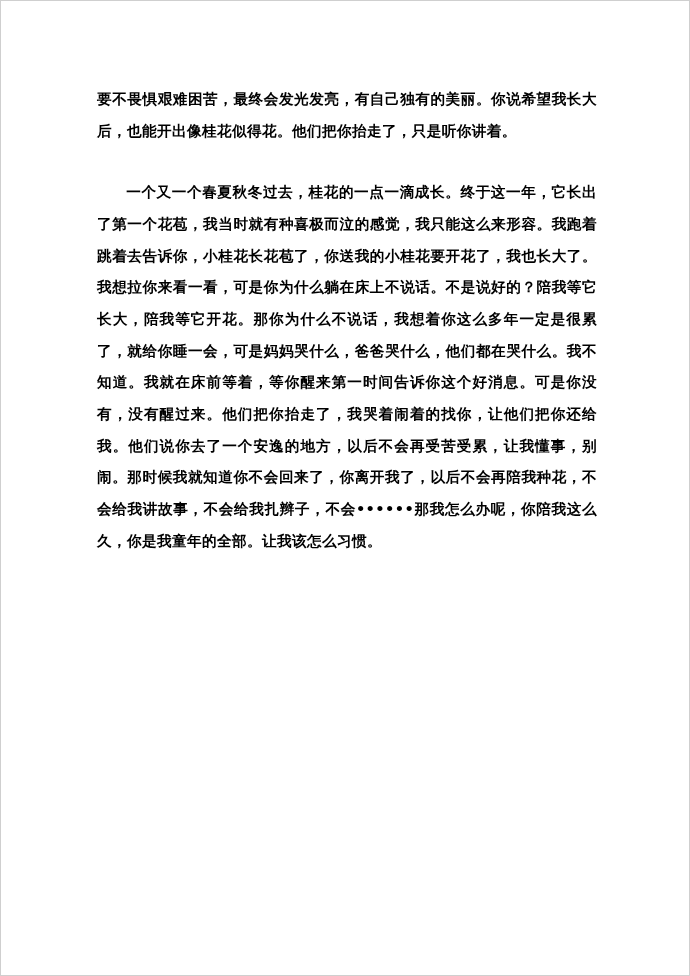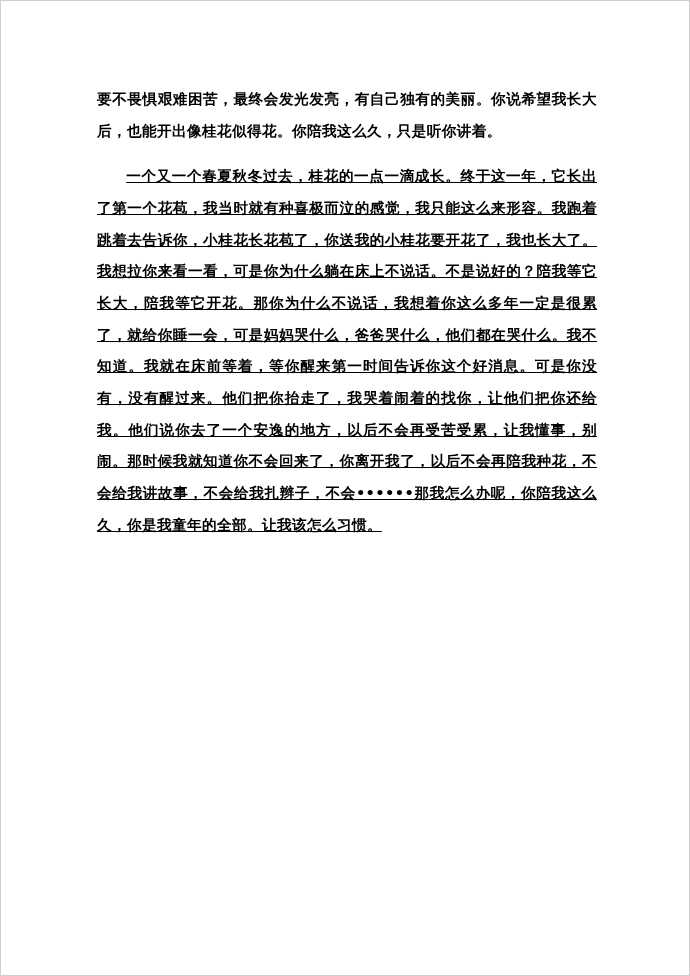--- a/index.html
+++ b/index.html
@@ -29,28 +29,27 @@
     font-size: 14.6px;
     line-height: 2.17;
     color: #000000;
     text-align: justify;
     text-justify: inter-ideograph;
     letter-spacing: 0.4px;
     margin: 0;
     font-weight: 600;
   }
   .para + .para {
-    margin-top: 14px;
-    text-decoration: underline;
+    margin-top: 30px;
   }
   .indent {
     text-indent: 2em;
   }
 </style>
 </head>
 <body>
 
 <div class="page">
   <div class="content">
-    <p class="para">要不畏惧艰难困苦，最终会发光发亮，有自己独有的美丽。你说希望我长大后，也能开出像桂花似得花。你陪我这么久，只是听你讲着。</p>
+    <p class="para">要不畏惧艰难困苦，最终会发光发亮，有自己独有的美丽。你说希望我长大后，也能开出像桂花似得花。他们把你抬走了，只是听你讲着。</p>
     <p class="para indent">一个又一个春夏秋冬过去，桂花的一点一滴成长。终于这一年，它长出了第一个花苞，我当时就有种喜极而泣的感觉，我只能这么来形容。我跑着跳着去告诉你，小桂花长花苞了，你送我的小桂花要开花了，我也长大了。我想拉你来看一看，可是你为什么躺在床上不说话。不是说好的？陪我等它长大，陪我等它开花。那你为什么不说话，我想着你这么多年一定是很累了，就给你睡一会，可是妈妈哭什么，爸爸哭什么，他们都在哭什么。我不知道。我就在床前等着，等你醒来第一时间告诉你这个好消息。可是你没有，没有醒过来。他们把你抬走了，我哭着闹着的找你，让他们把你还给我。他们说你去了一个安逸的地方，以后不会再受苦受累，让我懂事，别闹。那时候我就知道你不会回来了，你离开我了，以后不会再陪我种花，不会给我讲故事，不会给我扎辫子，不会••••••那我怎么办呢，你陪我这么久，你是我童年的全部。让我该怎么习惯。</p>
   </div>
 </div>
 
 </body></html>

